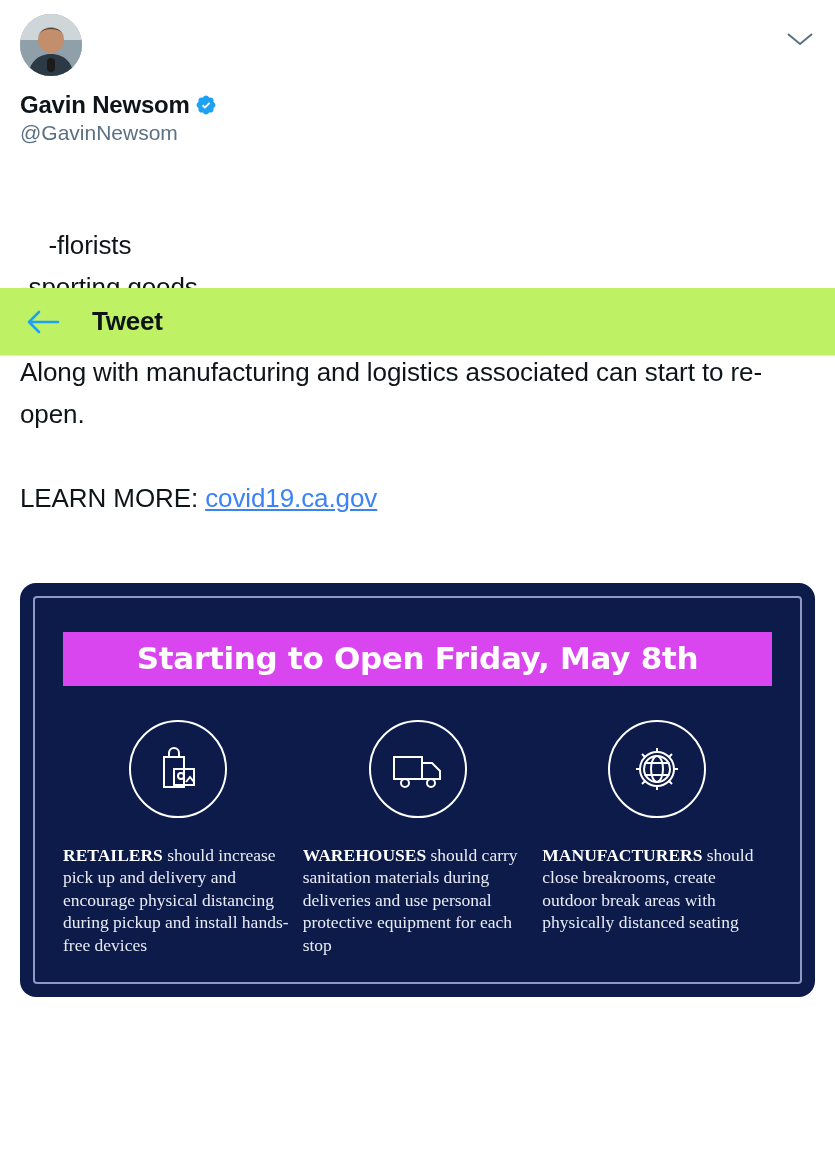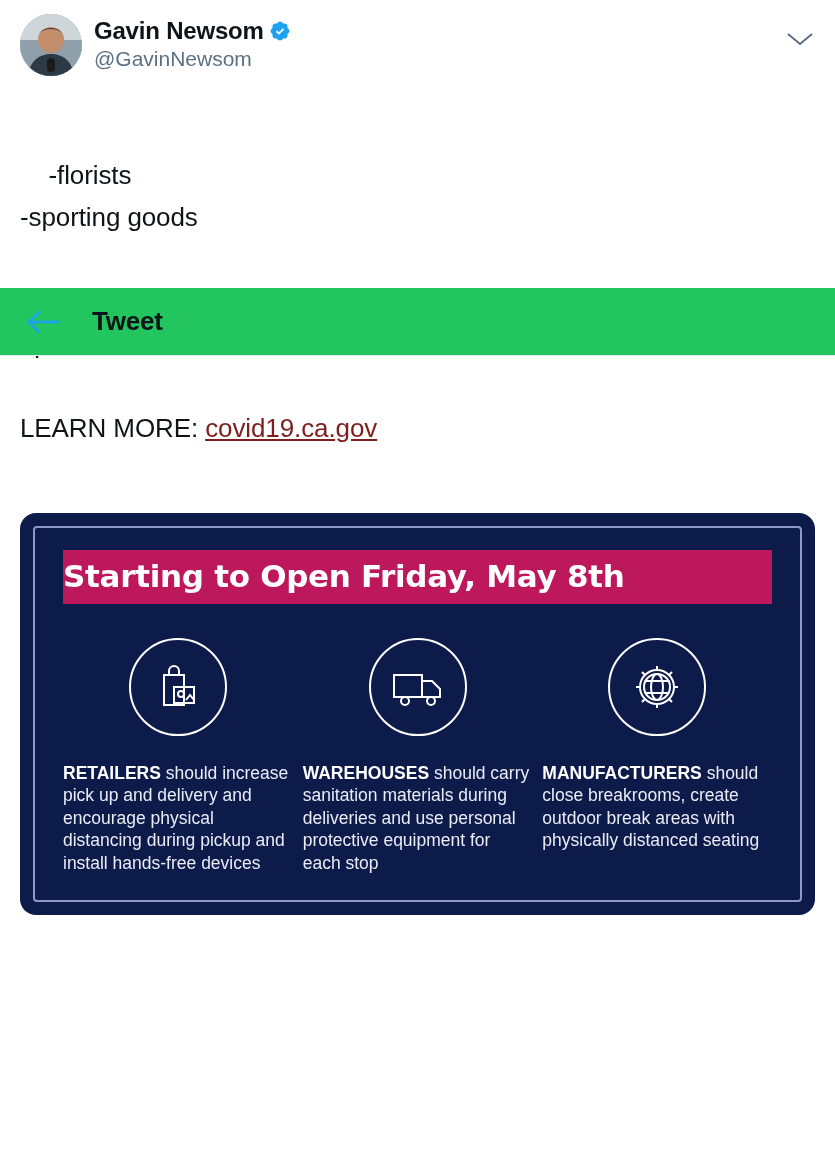--- a/index.html
+++ b/index.html
@@ -17,20 +17,21 @@
     height: 1151px;
     padding: 14px 20px 0 20px;
   }
 
   
   .tweet-header {
     display: flex;
     align-items: flex-start;
     gap: 12px;
     position: relative;
+    flex-direction: column;
   }
   .avatar {
     width: 62px; height: 62px;
     border-radius: 50%;
     flex: 0 0 62px;
     overflow: hidden;
     background: #9aa7b0;
     position: relative;
   }
   .avatar svg { display: block; width: 62px; height: 62px; }
@@ -59,30 +60,30 @@
   
   .tweet-text {
     margin-top: 22px;
     font-size: 26px;
     line-height: 1.62;
     color: #0f1419;
     letter-spacing: -0.1px;
     white-space: pre-wrap;
     word-wrap: break-word;
   }
-  .tweet-text .link { color: #7f1d1d; }
+  .tweet-text .link { color: #3b82f6; }
 
   
   .tweet-bar {
     position: absolute;
     left: 0;
     top: 288px;
     width: 835px;
     height: 68px;
-    background: #22c55e;
+    background: #bef264;
     border-bottom: 1px solid #e4e8eb;
     display: flex;
     align-items: center;
     gap: 32px;
     padding-left: 26px;
     z-index: 5;
   }
   .back-arrow { width: 34px; height: 26px; color: #1da1f2; }
   .back-arrow svg { display: block; width: 34px; height: 26px; }
   .tweet-bar-title {
@@ -100,24 +101,24 @@
     overflow: hidden;
     background: #0d1b4b;
     padding: 13px;
   }
   .media-inner {
     border: 2px solid #8e99c4;
     border-radius: 4px;
     padding: 22px 20px 26px 20px;
   }
   .banner {
-    background: #be185d;
-    text-align: left;
+    background: #d946ef;
+    text-align: center;
     padding: 8px 0 10px 0;
-    margin: 0 8px 34px 8px;
+    margin: 12px 8px 34px 8px;
   }
   .banner-text {
     color: #ffffff;
     font-size: 31px;
     font-weight: bold;
     letter-spacing: -0.3px;
     font-family: "DejaVu Sans", sans-serif;
   }
   .cols {
     display: flex;
@@ -132,21 +133,21 @@
     margin: 0 auto 26px auto;
     display: flex;
     align-items: center;
     justify-content: center;
   }
   .circle svg { display: block; }
   .col-text {
     color: #e9ecf5;
     font-size: 17.5px;
     line-height: 1.28;
-    font-family: Liberation Sans, sans-serif;
+    font-family: Liberation Serif, serif;
   }
   .col-text b { color: #ffffff; font-weight: bold; }
 </style>
 </head>
 <body>
 
 <div class="tweet">
 
   <div class="tweet-header">
     <div class="avatar">

